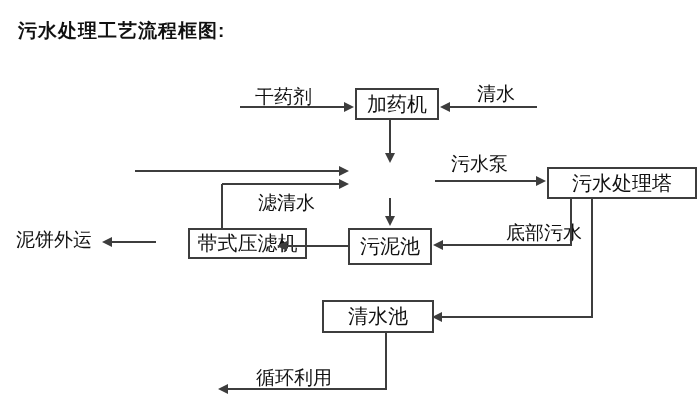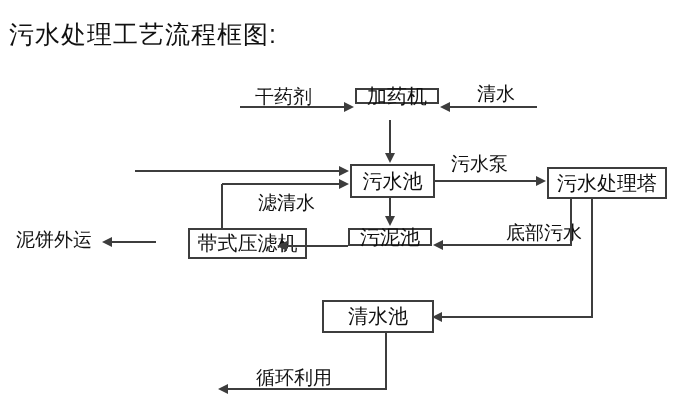--- a/index.html
+++ b/index.html
@@ -10,22 +10,22 @@
   *{margin:0;padding:0;box-sizing:border-box;}
   html,body{background:#ffffff;}
   body{font-family:"Liberation Sans","DejaVu Sans",sans-serif;color:var(--text);}
   .canvas{
     position:relative;
     width:700px;height:420px;
     background:var(--bg);
     overflow:hidden;
   }
   .title{
-    position:absolute;left:9px;top:18px;
-    font-size:25px;font-weight:normal;color:var(--text);
+    position:absolute;left:18px;top:18px;
+    font-size:19px;font-weight:bold;color:var(--text);
     letter-spacing:1px;white-space:nowrap;
   }
   .node{
     position:absolute;
     border:2px solid var(--line);
     background:var(--bg);
     display:flex;align-items:center;justify-content:center;
     font-size:20px;color:var(--text);
     white-space:nowrap;
   }
@@ -46,24 +46,23 @@
       border-left:5px solid transparent;border-right:5px solid transparent;
       border-top:10px solid var(--line);}
 </style>
 </head>
 <body>
 
 <div class="canvas">
 
   <div class="title">污水处理工艺流程框图:</div>
 
-  <div class="node" style="left:355px;top:88px;width:84px;height:16px;">加药机</div>
-  <div class="node" style="left:350px;top:164px;width:85px;height:34px;">污水池</div>
-  <div class="node" style="left:547px;top:167px;width:120px;height:32px;">污水处理塔</div>
-  <div class="node" style="left:348px;top:228px;width:84px;height:18px;">污泥池</div>
+  <div class="node" style="left:355px;top:88px;width:84px;height:32px;">加药机</div>
+  <div class="node" style="left:547px;top:167px;width:150px;height:32px;">污水处理塔</div>
+  <div class="node" style="left:348px;top:228px;width:84px;height:37px;">污泥池</div>
   <div class="node" style="left:156px;top:228px;width:119px;height:31px;margin-left:32px;">带式压滤机</div>
   <div class="node" style="left:322px;top:300px;width:112px;height:33px;">清水池</div>
 
   <div class="elabel" style="left:255px;top:84px;">干药剂</div>
   <div class="elabel" style="left:477px;top:81px;">清水</div>
   <div class="elabel" style="left:451px;top:151px;">污水泵</div>
   <div class="elabel" style="left:258px;top:190px;">滤清水</div>
   <div class="elabel" style="left:472px;top:220px;margin-left:34px;">底部污水</div>
   <div class="elabel" style="left:16px;top:227px;text-align:center;">泥饼外运</div>
   <div class="elabel" style="left:256px;top:365px;">循环利用</div>

